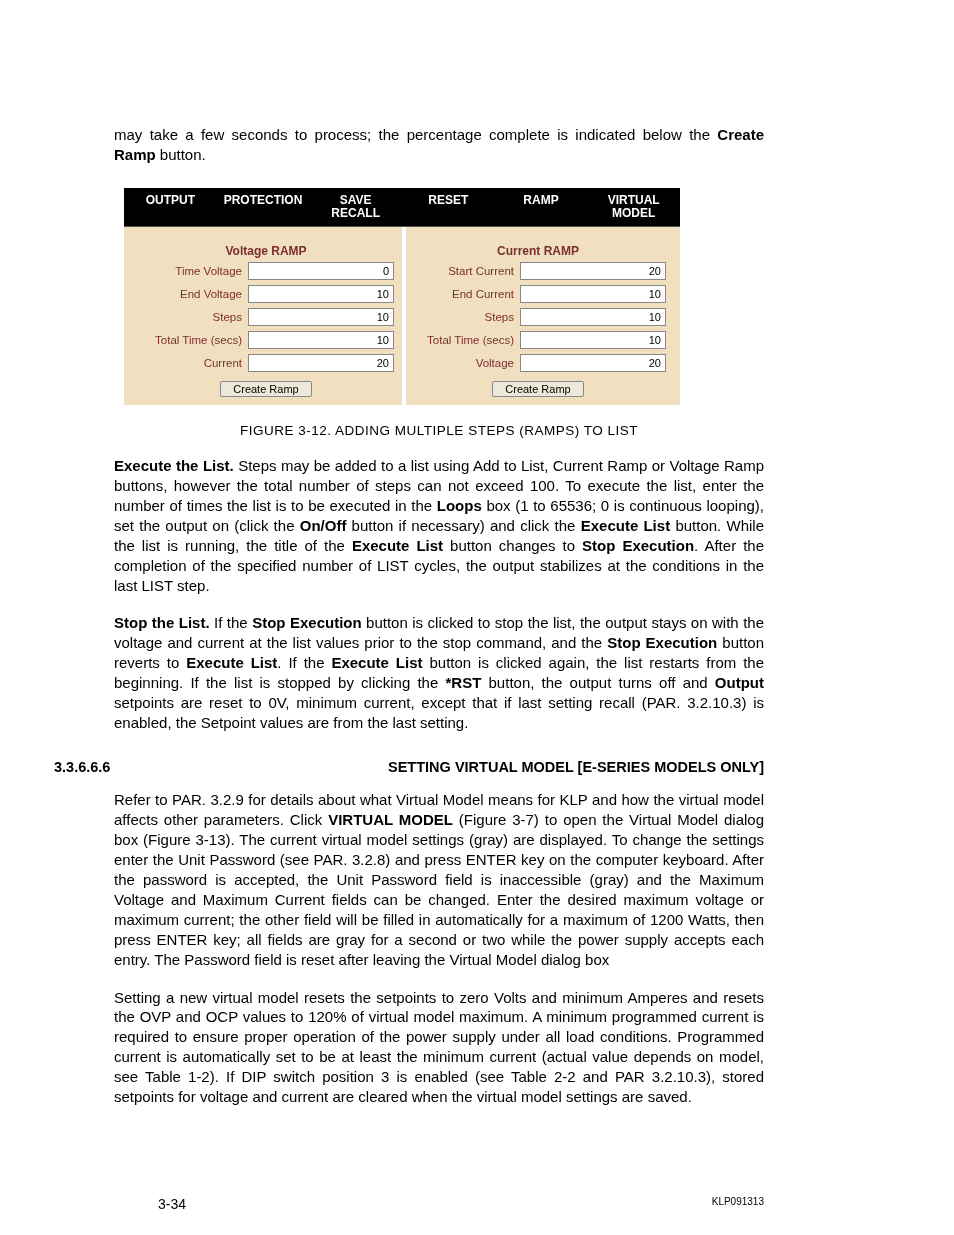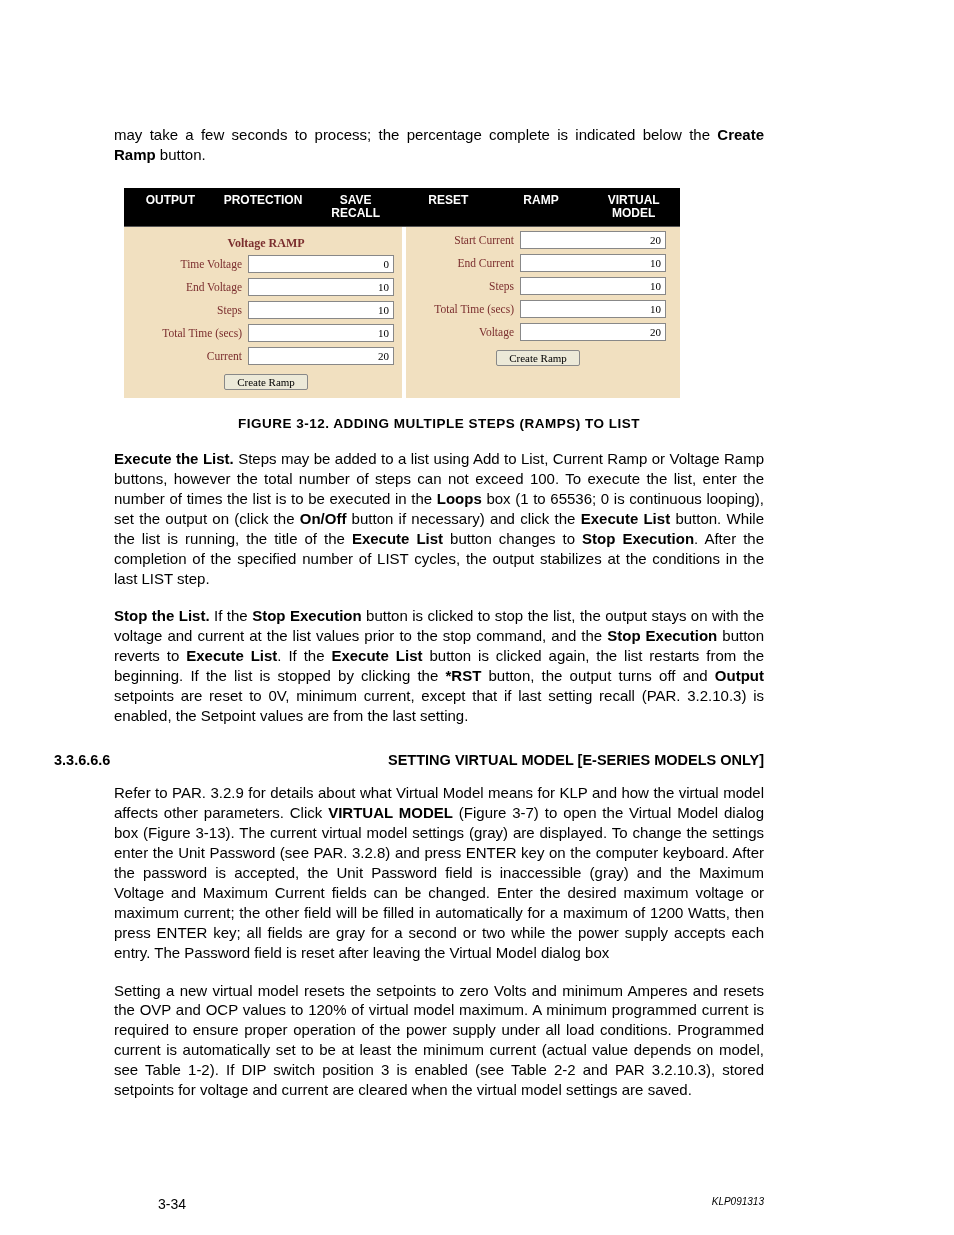--- a/index.html
+++ b/index.html
@@ -42,23 +42,22 @@
     flex: 1;
     padding: 6px 2px;
     line-height: 1.1;
   }
   .panel-body {
     display: flex;
     background: #f1e0c0;
   }
   .ramp-col {
     flex: 1;
-    padding: 4px 14px 8px 14px;
+    padding: 12px 14px 8px 14px;
     position: relative;
-    font-family: Liberation Serif, serif;
   }
   .ramp-col:first-child { padding-right: 8px; }
   .ramp-col:last-child  { padding-left: 8px; }
   .gap-divider {
     position: absolute;
     left: 0; top: 0;
     width: 4px;
     height: 100%;
     background: #fff;
   }
@@ -96,21 +95,21 @@
     display: inline-block;
     background: #ece9d8;
     border: 1px solid #888;
     border-radius: 2px;
     font-size: 11px;
     padding: 1px 12px;
   }
 
   .fig-caption {
     text-align: center;
-    font-weight: bold;
+    font-weight: normal;
     font-size: 13.5px;
     margin-bottom: 18px;
     letter-spacing: 0.5px;
   }
 
   .body-para {
     font-size: 15px;
     line-height: 1.33;
     text-align: justify;
     margin-bottom: 18px;
@@ -131,21 +130,21 @@
     position: absolute;
     left: 114px;
     right: 114px;
     top: 1196px;
     display: flex;
     justify-content: space-between;
     font-size: 14px;
     margin-left: 44px;
   }
   .footer .fl { }
-  .footer .fr { font-size: 10px; font-style: italic; }
+  .footer .fr { font-size: 10px; }
 </style>
 </head>
 <body>
 
 <div class="page">
 
   <p class="intro-para">
     <span>may take a few seconds to process; the percentage complete is indicated below the </span><span class="bold">Create Ramp</span><span> button.</span>
   </p>
 
@@ -182,20 +181,21 @@
         <div class="ramp-row">
           <div class="rlabel">Current</div>
           <div class="rval">20</div>
         </div>
         <div class="create-btn-row">
           <span class="create-btn">Create Ramp</span>
         </div>
       </div>
       <div class="ramp-col">
         <div class="gap-divider"></div>
+        <div class="ramp-title">Current RAMP</div>
         <div class="ramp-row">
           <div class="rlabel">Start Current</div>
           <div class="rval">20</div>
         </div>
         <div class="ramp-row">
           <div class="rlabel">End Current</div>
           <div class="rval">10</div>
         </div>
         <div class="ramp-row">
           <div class="rlabel">Steps</div>

